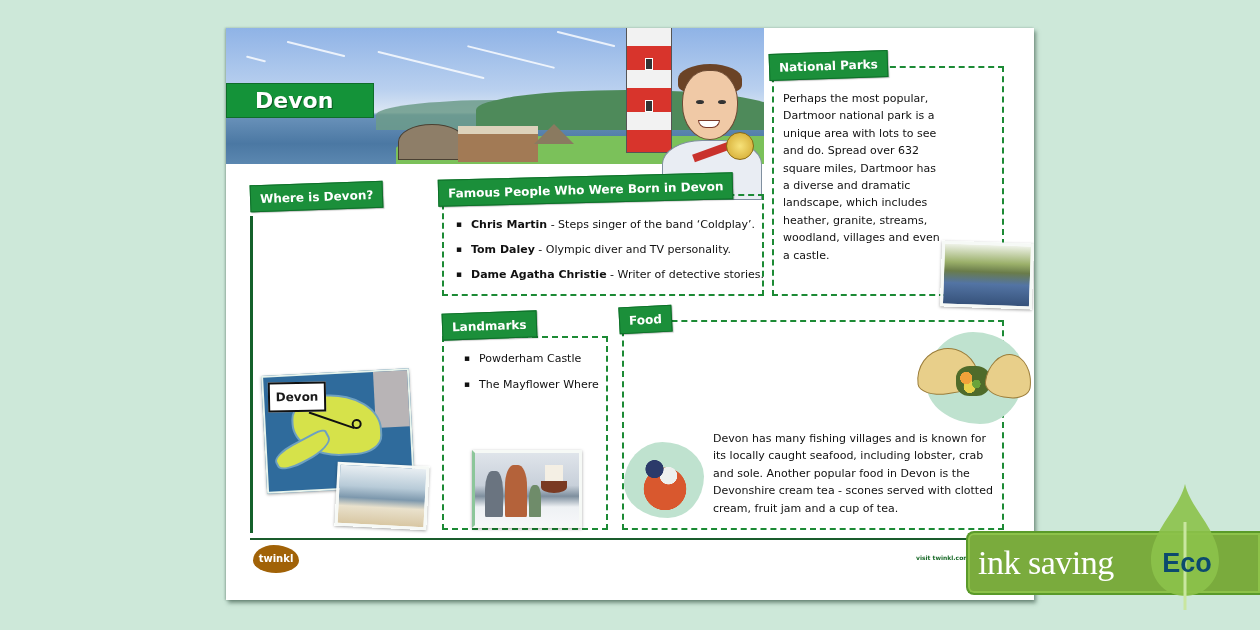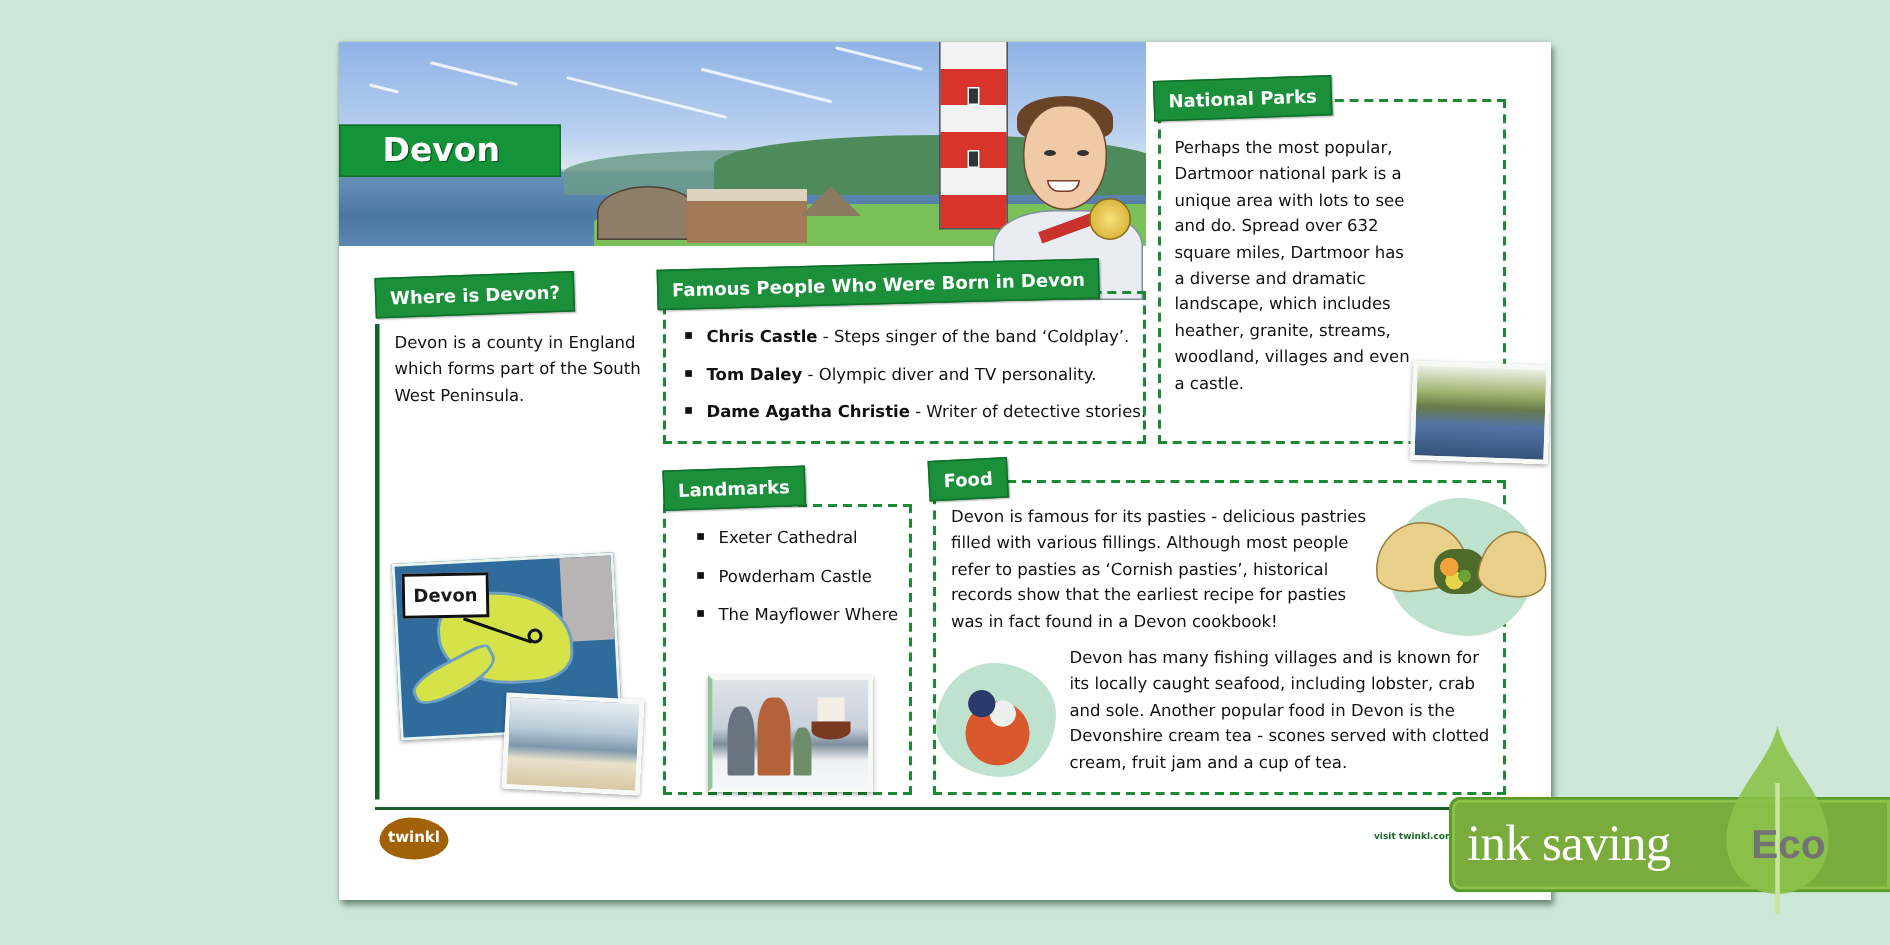--- a/index.html
+++ b/index.html
@@ -102,21 +102,21 @@
   }
   .visit { position:absolute; left:690px; top:526px; font-size:6px; font-weight:bold; color:#1a6b2a; white-space:nowrap; }
 
   .eco-band {
     position:absolute; left:966px; top:531px; width:294px; height:64px; background:#7aab3d;
     border:2px solid #5a9a2a; border-right:none; border-radius: 8px 0 0 8px;
     box-shadow: inset 0 0 0 2px #8dc24a;
   }
   .eco-text { position:absolute; left:978px; top:538px; color:#fff; font-size:34px; line-height:50px; font-family:Liberation Serif, serif; letter-spacing:-0.5px; }
   .drop { position:absolute; left:1145px; top:482px; width:80px; height:128px; }
-  .eco-word { position:absolute; left:1157px; top:541px; width:60px; color:#737373; font-size:27px; font-weight:bold; line-height:44px; font-family:"Liberation Sans", sans-serif; text-align:right; }
+  .eco-word { position:absolute; left:1157px; top:541px; width:60px; color:#0c4a6e; font-size:27px; font-weight:bold; line-height:44px; font-family:"Liberation Sans", sans-serif; text-align:center; }
 </style>
 </head>
 <body>
 
 <div class="sheet">
 
   <div class="banner">
     <div class="streak" style="left:60px;top:20px;width:60px;"></div>
     <div class="streak" style="left:150px;top:36px;width:110px;"></div>
     <div class="streak" style="left:240px;top:28px;width:90px;"></div>
@@ -142,65 +142,62 @@
     <div class="smile"></div>
     <div class="ribbon"></div>
     <div class="medal"></div>
   </div>
 
   <div class="title-bar">Devon</div>
 
   <div class="vline"></div>
   <div class="label" style="left:24px;top:155px;transform:rotate(-2deg);">Where is Devon?</div>
   <div class="txt" style="left:37px;top:192px;width:170px;">
-    <p>Devon is a county in England which forms part of the South West Peninsula.</p>
   </div>
   <div class="map">
     <div class="grey"></div>
     <div class="land"></div>
     <div class="land2"></div>
     <div class="line"></div>
     <div class="dot"></div>
   </div>
   <div class="map-label">Devon</div>
   <div class="photo beach"></div>
 
   <div class="dashed" style="left:216px;top:166px;width:322px;height:102px;"></div>
   <div class="label" style="left:212px;top:148px;transform:rotate(-1.5deg);">Famous People Who Were Born in Devon</div>
   <ul class="txt bul" style="left:230px;top:184px;width:310px;line-height:25px;">
-    <li><span class="bold">Chris Castle</span><span> - Steps singer of the band ‘Coldplay’.</span></li>
+    <li><span class="bold">Chris Martin</span><span> - Steps singer of the band ‘Coldplay’.</span></li>
     <li><span class="bold">Tom Daley</span><span> - Olympic diver and TV personality.</span></li>
     <li><span class="bold">Dame Agatha Christie</span><span> - Writer of detective stories.</span></li>
   </ul>
 
   <div class="dashed" style="left:546px;top:38px;width:232px;height:230px;"></div>
   <div class="label" style="left:543px;top:24px;transform:rotate(-2deg);">National Parks</div>
   <div class="txt" style="left:557px;top:62px;width:215px;">
     <p style="width:160px;">Perhaps the most popular, Dartmoor national park is a unique area with lots to see and do. Spread over 632 square miles, Dartmoor has a diverse and dramatic landscape, which includes heather, granite, streams, woodland, villages and even a castle.</p>
   </div>
   <div class="photo dartmoor"></div>
 
   <div class="dashed" style="left:216px;top:308px;width:166px;height:194px;"></div>
   <div class="label" style="left:216px;top:284px;transform:rotate(-2deg);">Landmarks</div>
   <ul class="txt bul" style="left:238px;top:318px;width:150px;line-height:25.5px;">
-    <li>Exeter Cathedral</li>
     <li>Powderham Castle</li>
     <li>The Mayflower Where</li>
   </ul>
   <div class="photo mayflower">
     <div class="fig" style="left:10px;width:18px;height:46px;background:#6a7480;"></div>
     <div class="fig" style="left:30px;width:22px;height:52px;background:#b4623a;"></div>
     <div class="fig" style="left:54px;width:12px;height:32px;background:#6f8c6a;"></div>
     <div class="sail"></div>
     <div class="ship"></div>
   </div>
 
   <div class="dashed" style="left:396px;top:292px;width:382px;height:210px;"></div>
   <div class="label" style="left:393px;top:278px;transform:rotate(-3deg);">Food</div>
-  <div class="txt" style="left:408px;top:308px;width:280px;">Devon is famous for its pasties - delicious pastries filled with various fillings. Although most people refer to pasties as ‘Cornish pasties’, historical records show that the earliest recipe for pasties was in fact found in a Devon cookbook!</div>
   <div class="txt" style="left:487px;top:402px;width:280px;">Devon has many fishing villages and is known for its locally caught seafood, including lobster, crab and sole. Another popular food in Devon is the Devonshire cream tea - scones served with clotted cream, fruit jam and a cup of tea.</div>
 
   <div class="blob" style="left:700px;top:304px;width:98px;height:92px;"></div>
   <div class="pasty" style="left:690px;top:320px;width:62px;height:46px;transform:rotate(-8deg);"></div>
   <div class="filling" style="left:730px;top:338px;width:34px;height:30px;"></div>
   <div class="pasty" style="left:760px;top:326px;width:46px;height:44px;transform:rotate(8deg);"></div>
 
   <div class="blob" style="left:398px;top:414px;width:80px;height:76px;"></div>
   <div class="seafood" style="left:404px;top:418px;width:70px;height:66px;"></div>
 

